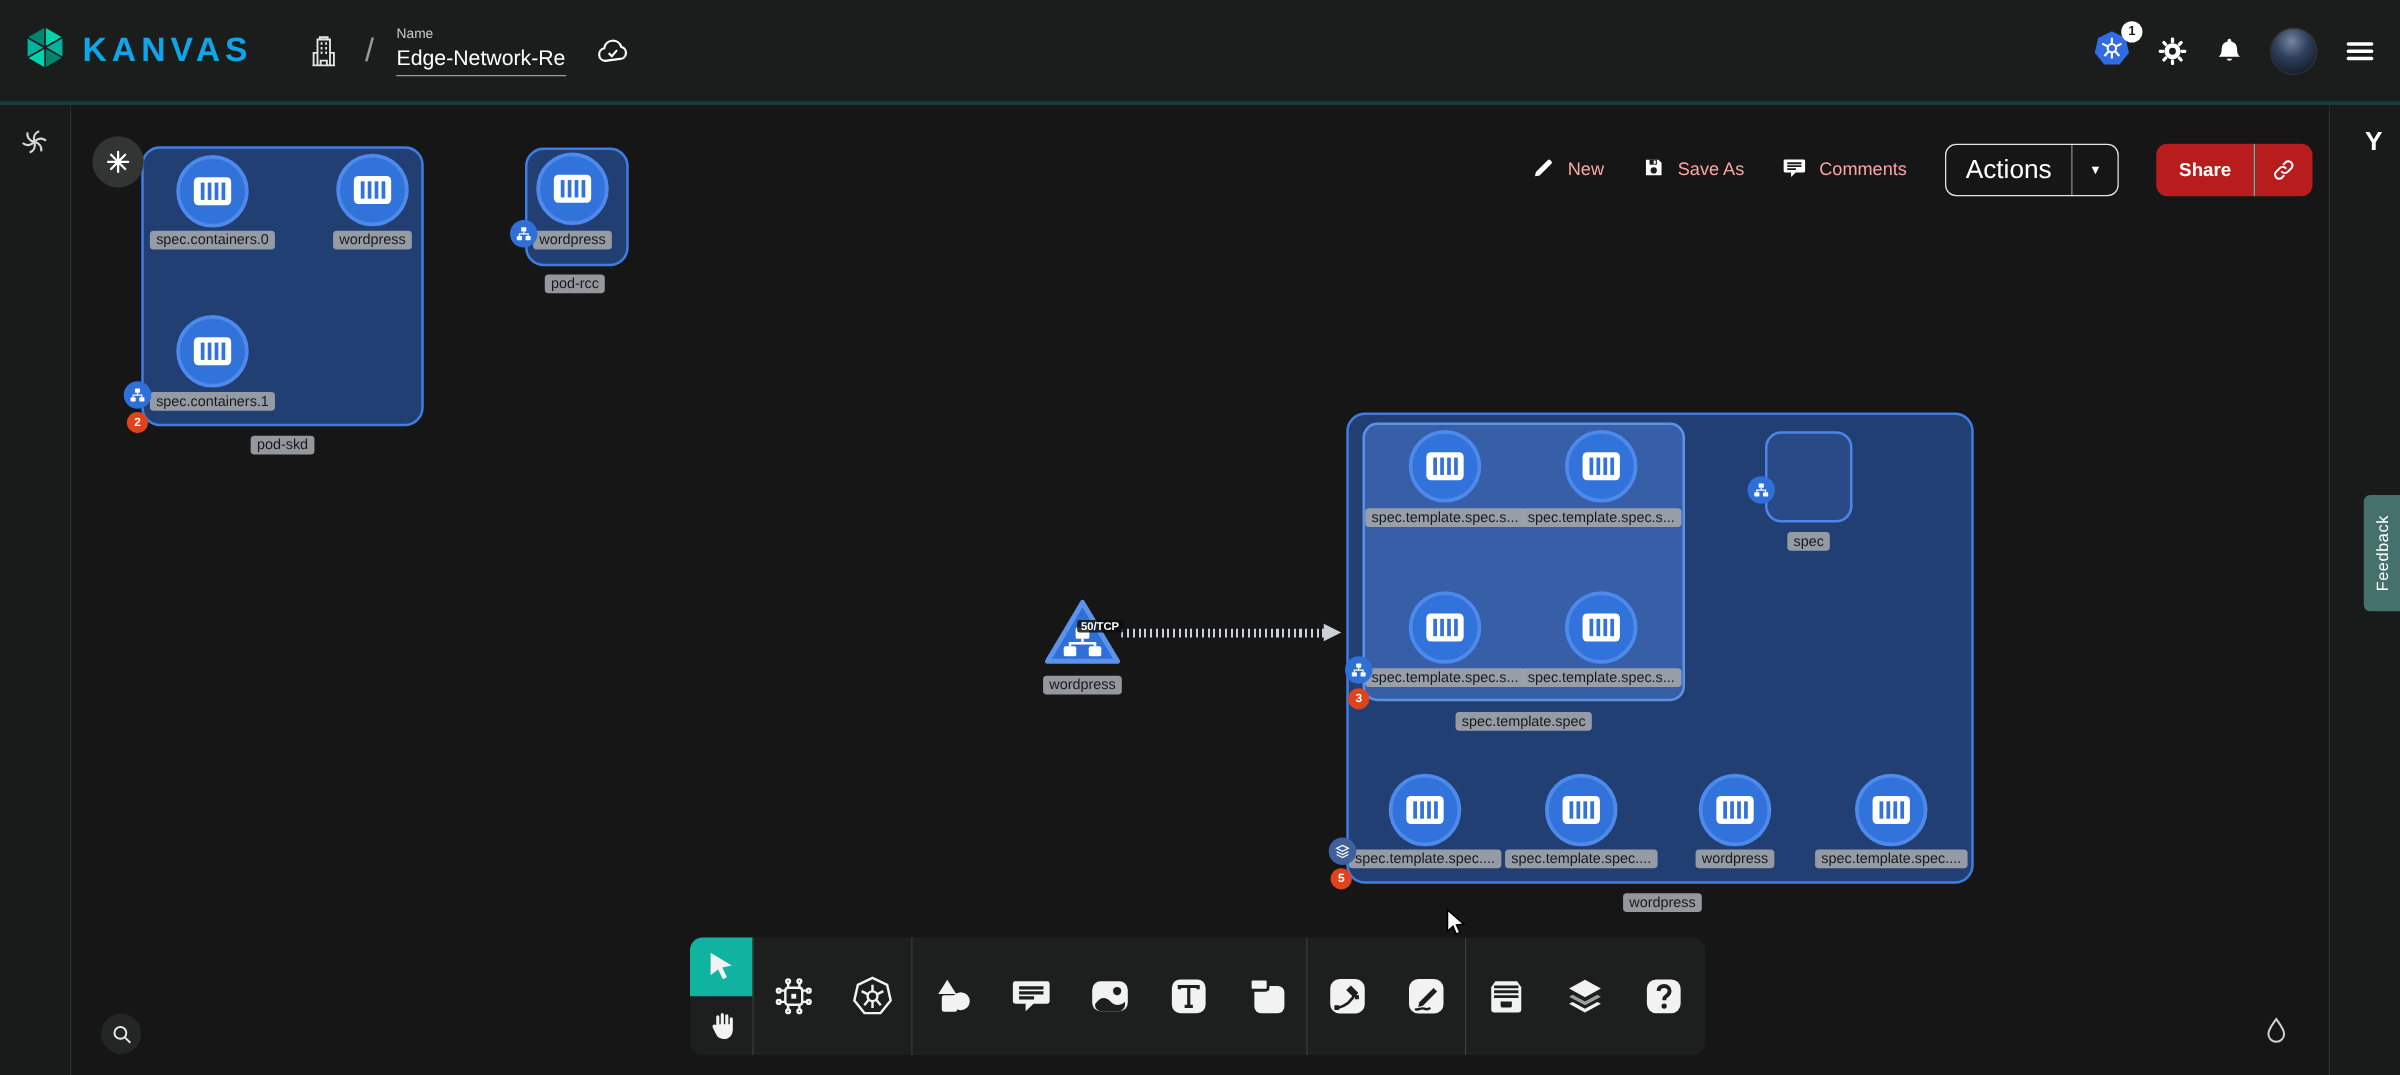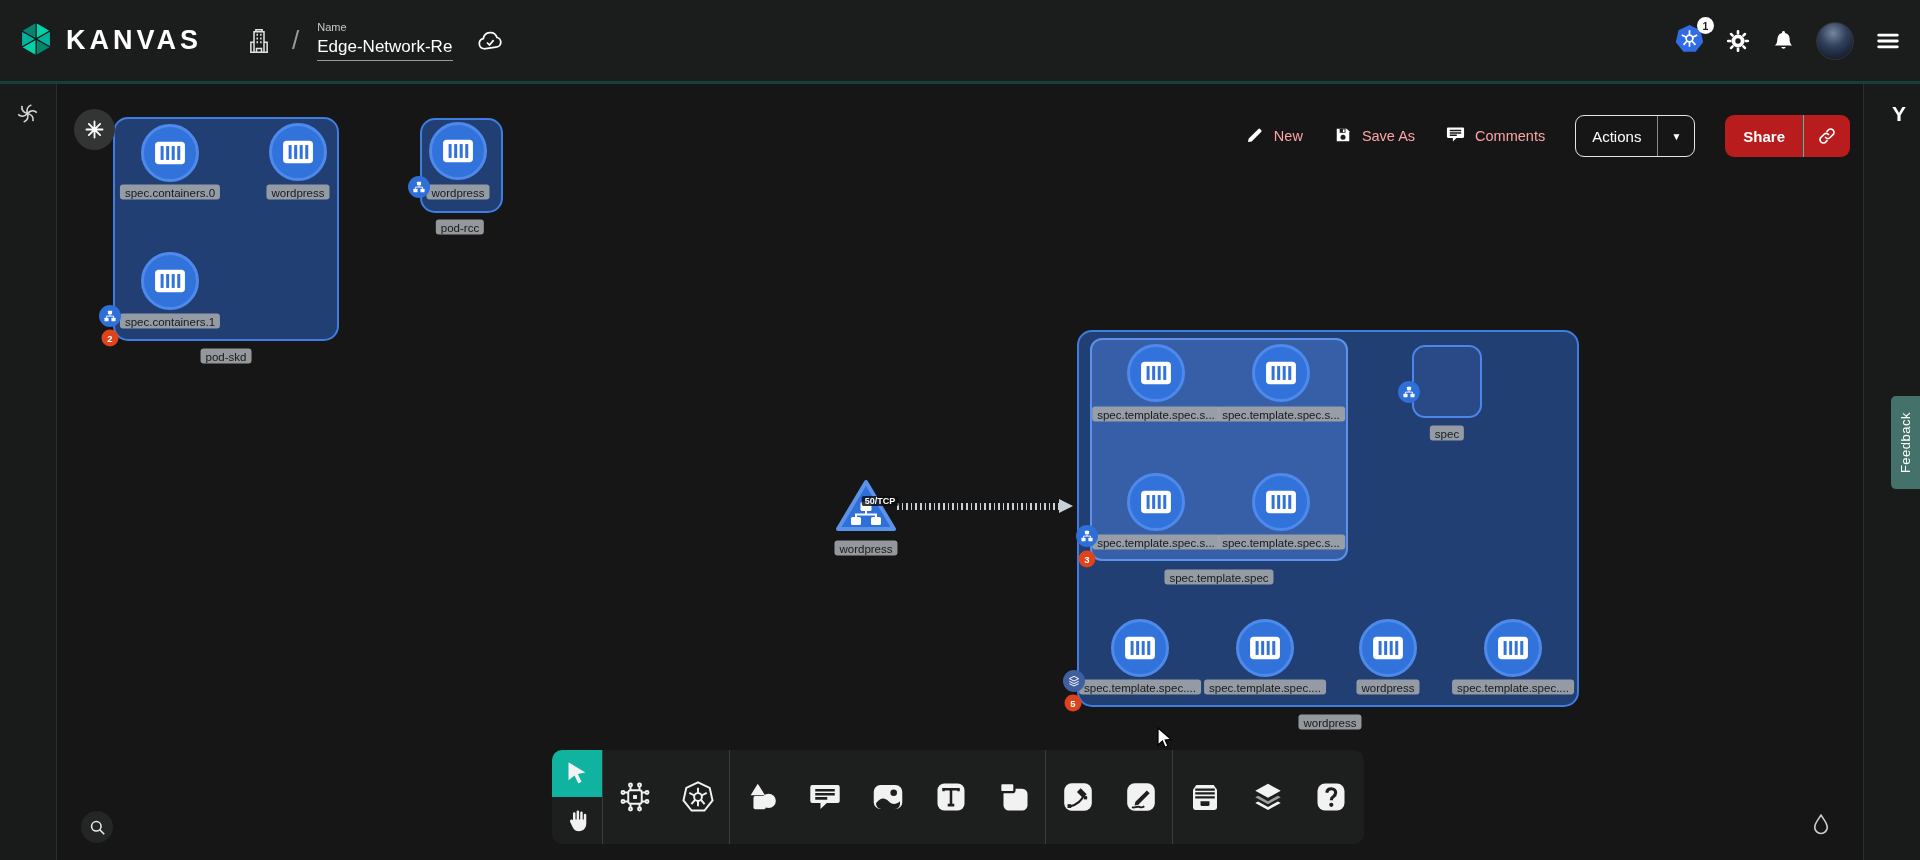--- a/index.html
+++ b/index.html
@@ -4,21 +4,21 @@
 <style>
   * { margin:0; padding:0; box-sizing:border-box; }
   html,body { background:#0d0d0d; }
   body { font-family:"Liberation Sans", sans-serif; }
   .app { position:relative; width:1920px; height:860px; background:#161616; overflow:hidden; }
 
   
   .hdr { position:absolute; left:0; top:0; width:1920px; height:84px; background:#1b1c1c; border-bottom:3px solid #173f3a; z-index:40; }
   .hdr-left { position:absolute; left:16px; top:0; height:81px; display:flex; align-items:center; gap:14px; }
   .logo-wrap { display:flex; align-items:center; gap:10px; }
-  .logo-text { color:#ffffff; font-size:27px; font-weight:700; letter-spacing:4px; }
+  .logo-text { color:#0ea5e9; font-size:27px; font-weight:700; letter-spacing:4px; }
   .building { margin-left:28px; }
   .bc-sep { color:#9a9a9a; font-size:26px; font-weight:300; margin:0 4px; }
   .name-field { display:flex; flex-direction:column; gap:4px; }
   .name-field label { color:#c9c9c9; font-size:11px; }
   .name-value { color:#fff; font-size:17px; width:136px; border-bottom:1px solid #9a9a9a; padding-bottom:3px; white-space:nowrap; overflow:hidden; cursor:text; }
   .tabs { position:absolute; left:50%; transform:translateX(-50%); bottom:-3px; display:flex; align-items:flex-end; gap:2px; }
   .tab { display:flex; align-items:center; gap:9px; padding:7px 20px 8px 16px; border-radius:9px 9px 0 0; font-size:15px; cursor:pointer; }
   .tab.active { background:#143530; border:1px solid #235149; border-bottom:none; color:#eef7f4;
      background-image:radial-gradient(rgba(0,179,159,.16) 1px, transparent 1.4px); background-size:7px 7px; }
   .tab.disabled { background:#222525; color:#5c6462; }
@@ -52,21 +52,21 @@
   .edge-line { position:absolute; height:7px; background:repeating-linear-gradient(90deg,#c9d1d6 0 1.6px, transparent 1.6px 4.6px); z-index:11; }
   .edge-arrow { position:absolute; z-index:11; }
   .edge-chip { position:absolute; transform:translate(-50%,-50%); background:rgba(12,12,12,.82); color:#fff; font-size:9px; font-weight:700; padding:0 3px; border-radius:2px; z-index:13; }
   .flower-btn { position:absolute; left:74px; top:109px; width:41px; height:41px; border-radius:50%; background:#333434; display:flex; align-items:center; justify-content:center; cursor:pointer; z-index:14; }
   .mouse-cursor { position:absolute; left:1152px; top:726px; z-index:50; pointer-events:none; }
 
   
   .actions-bar { position:absolute; top:115px; right:70px; height:42px; display:flex; align-items:center; gap:30px; z-index:30; }
   .abtn { display:flex; align-items:center; gap:9px; background:none; border:none; color:#fca5a5; font-size:14.5px; font-family:inherit; cursor:pointer; }
   .actions-split { display:flex; align-items:center; border:1px solid #e5e5e5; border-radius:9px; height:42px; color:#fff; cursor:pointer; overflow:hidden; }
-  .actions-split .alabel { padding:0 16px; font-size:15px; }
+  .actions-split .alabel { padding:0 16px; font-size:21px; }
   .actions-split .adiv { width:1px; height:100%; background:#8a8a8a; }
   .actions-split .caret { padding:0 13px; font-size:10px; color:#fff; }
   .share-split { display:flex; align-items:center; background:#b91c1c; border-radius:9px; height:42px; color:#fff; cursor:pointer; overflow:hidden; }
   .share-split .slabel { padding:0 18px; font-size:15px; font-weight:600; }
   .share-split .sdiv { width:1px; height:100%; background:#2ec7b4; }
   .share-split .slink { padding:0 13px; display:flex; align-items:center; }
 
   
   .tb { position:absolute; left:552px; top:750px; width:812px; height:94px; background:#1d1f1e; border-radius:10px; display:flex; align-items:stretch; z-index:30; }
   .tb-col { display:flex; flex-direction:column; width:50px; }

